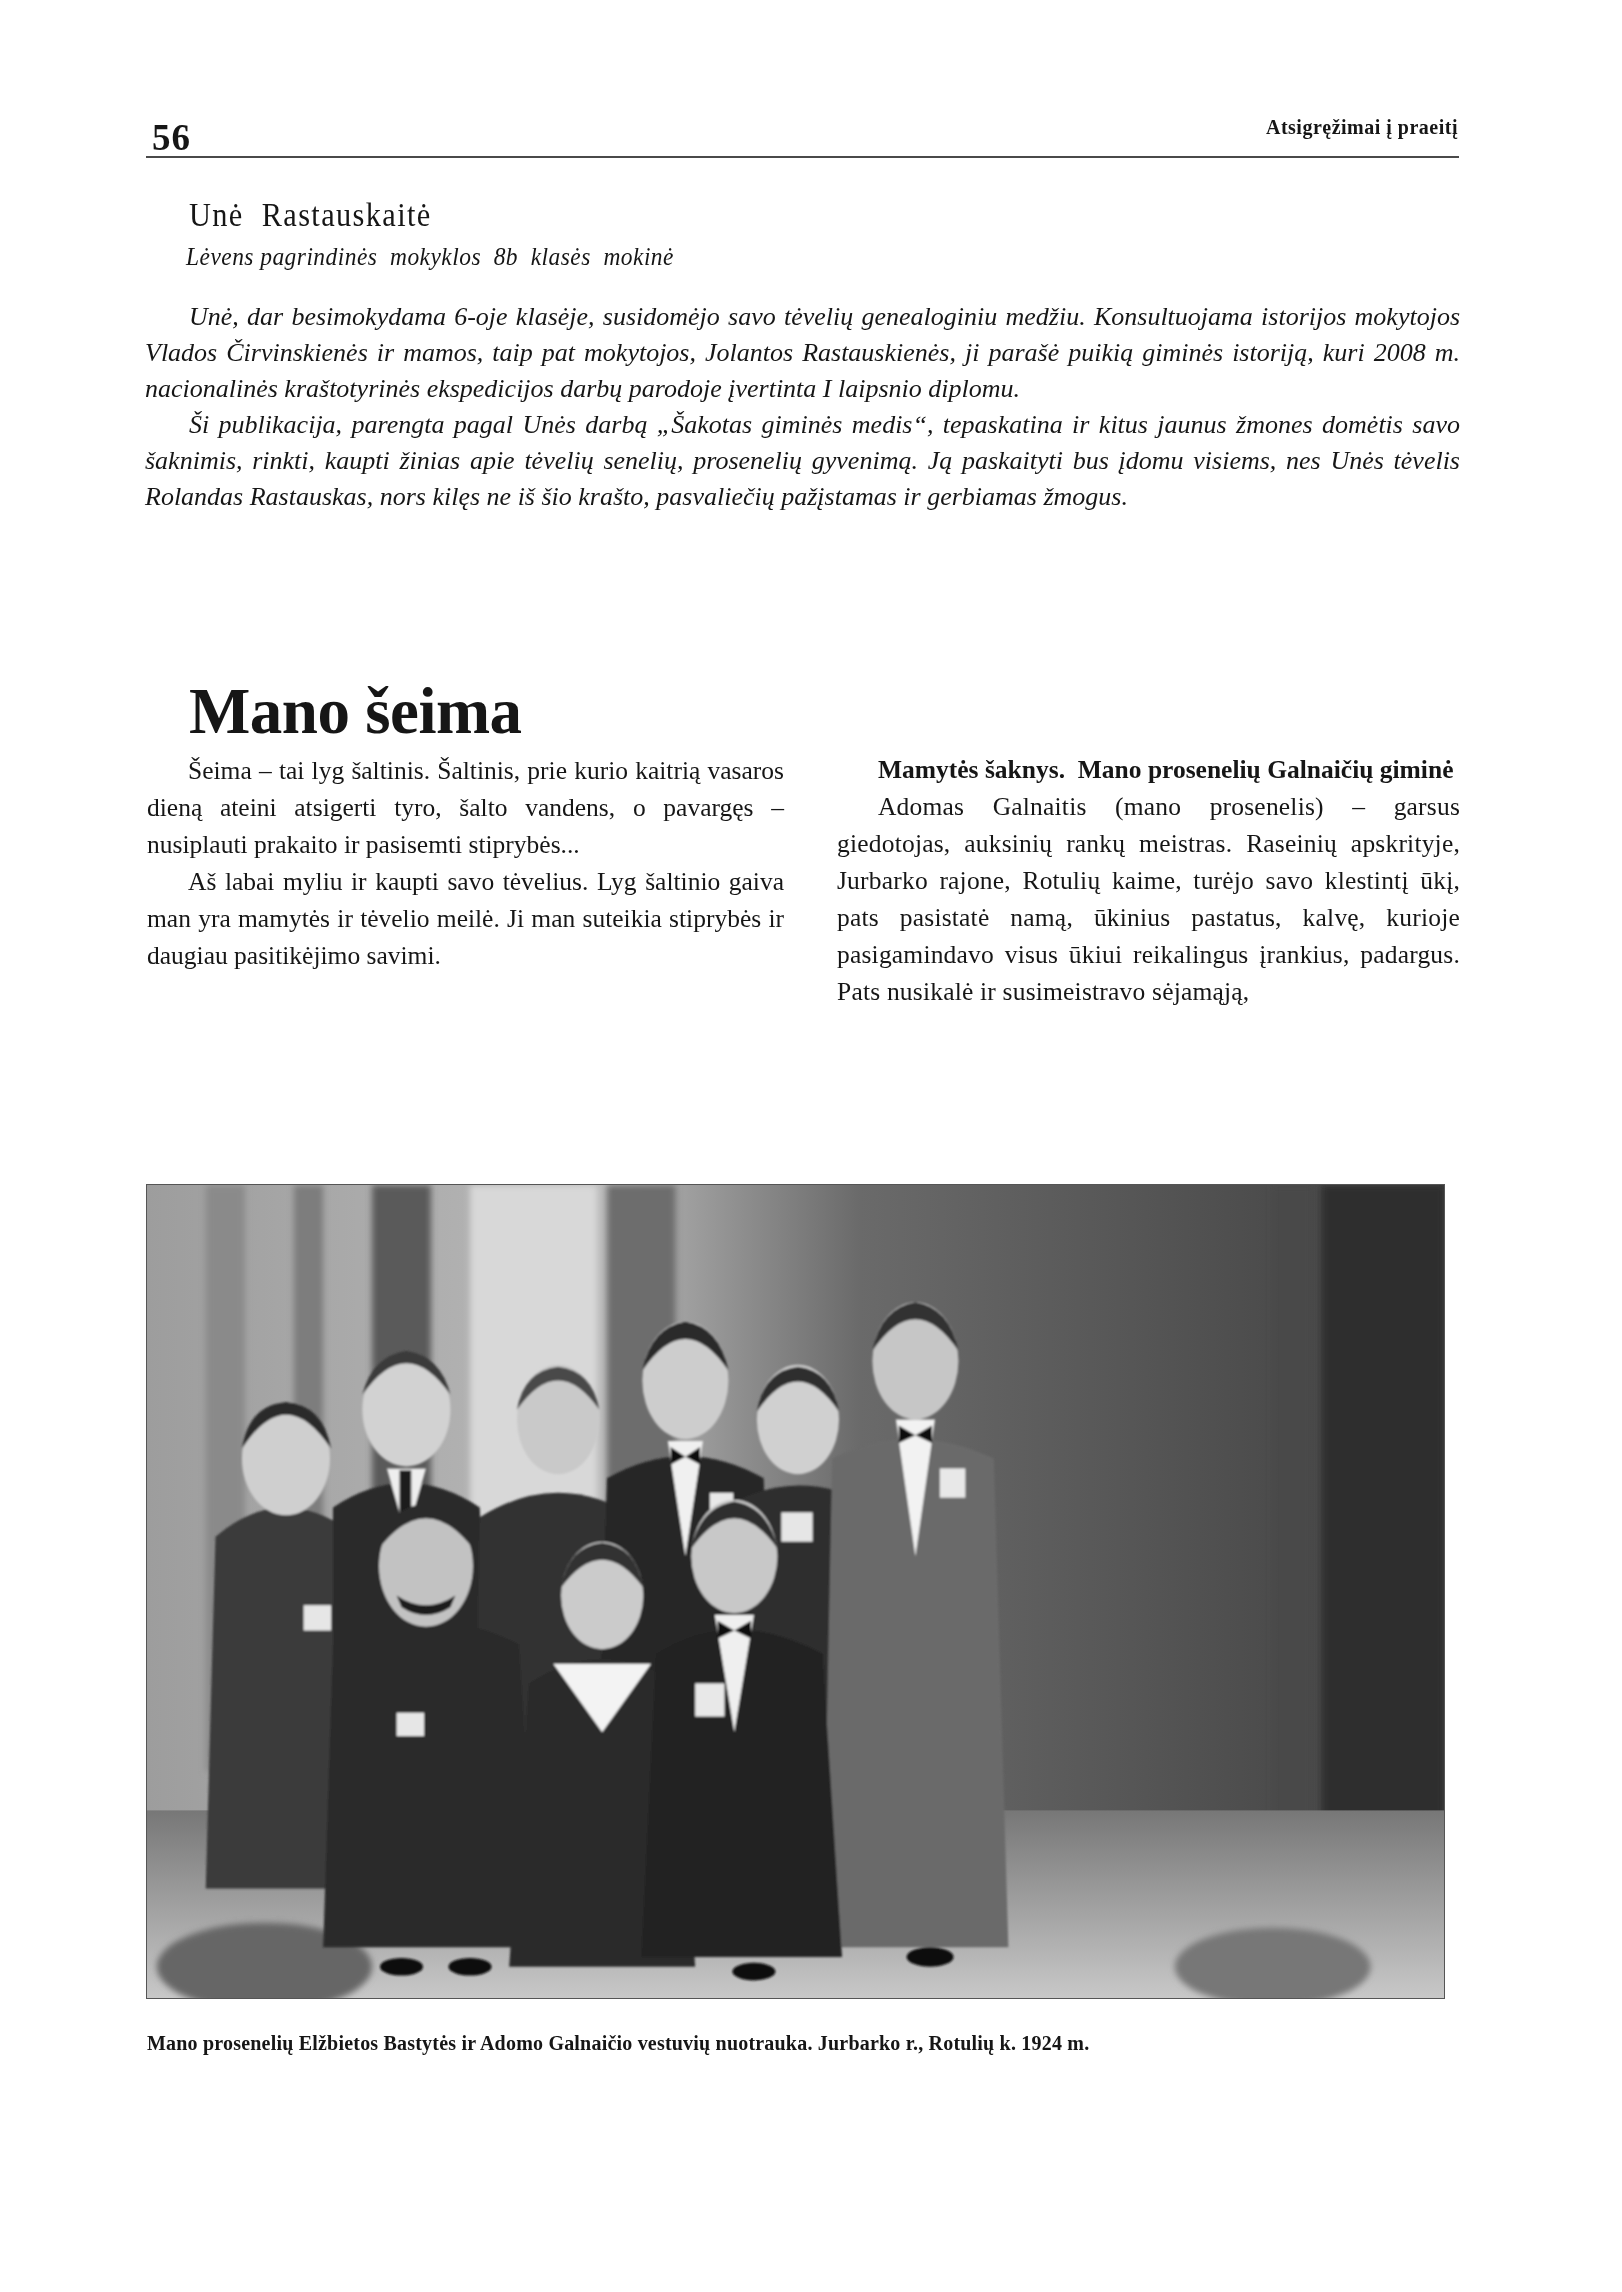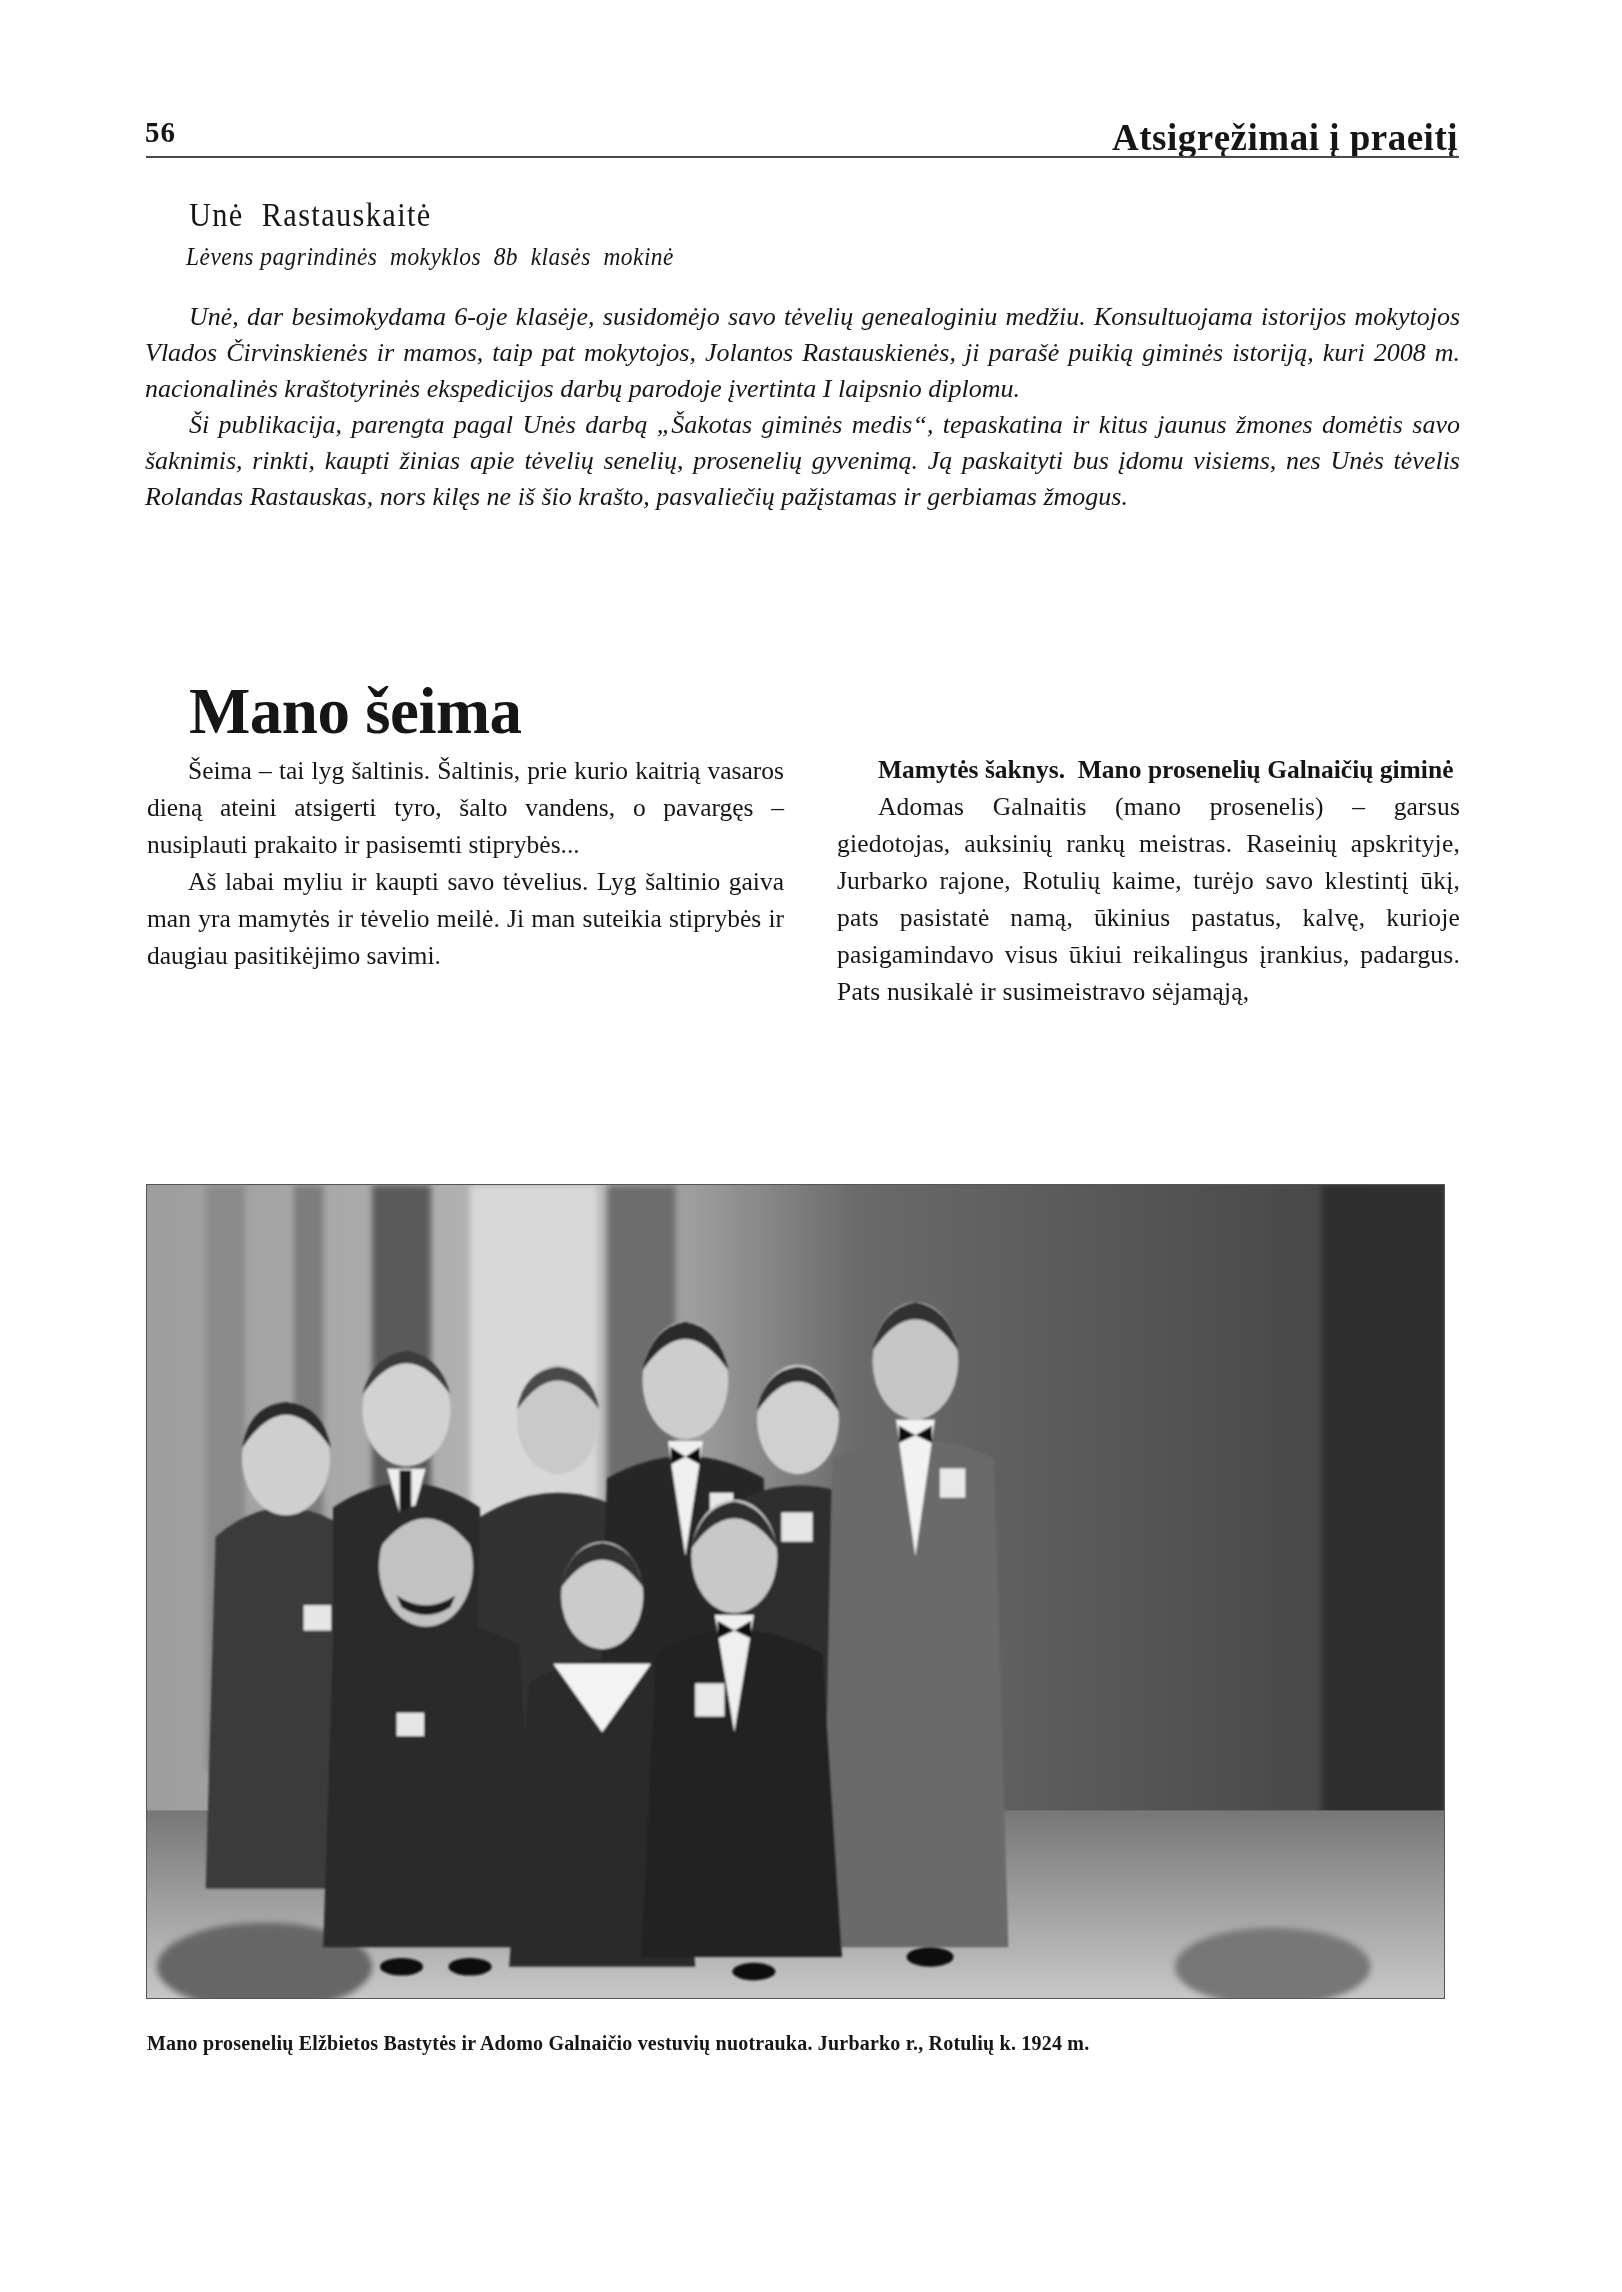--- a/index.html
+++ b/index.html
@@ -1,22 +1,22 @@
 <!DOCTYPE html>
 <html><head>
 <meta charset="utf-8">
 <style>
   html, body { margin: 0; padding: 0; background: #ffffff; }
   body { width: 1622px; height: 2293px; position: relative; overflow: hidden;
          font-family: "Liberation Serif", "DejaVu Serif", serif; color: #161616; }
   .abs { position: absolute; }
 
   
-  .page-num { left: 145px; top: 116px; font-size: 29px; font-weight: bold; letter-spacing: 1px; }
-  .running-title { right: 164px; top: 116px; font-size: 37px; font-weight: bold; letter-spacing: 0.5px; }
+  .page-num { left: 152px; top: 116px; font-size: 37px; font-weight: bold; letter-spacing: 1px; }
+  .running-title { right: 164px; top: 116px; font-size: 20px; font-weight: bold; letter-spacing: 0.5px; }
   .header-rule { left: 146px; top: 156px; width: 1313px; height: 0; border-top: 2px solid #4a4a4a; }
 
   
   .author-name { left: 189px; top: 197px; font-size: 33px; letter-spacing: 1.5px; transform: scaleX(0.92); transform-origin: left; }
   .author-aff { left: 186px; top: 242px; font-size: 25.5px; font-style: italic; letter-spacing: 0.5px; transform: scaleX(0.92); transform-origin: left; }
 
   
   .intro { left: 145px; top: 299px; width: 1315px; font-size: 26px; font-style: italic; line-height: 36px; text-align: justify; }
   .intro p { margin: 0; text-indent: 44px; }
 

